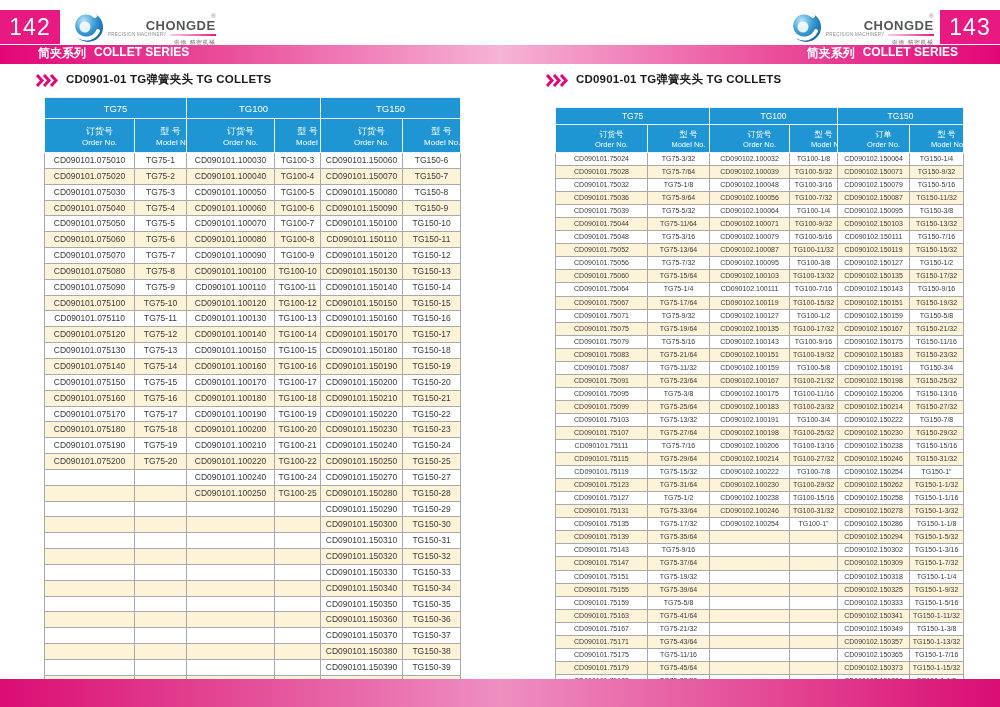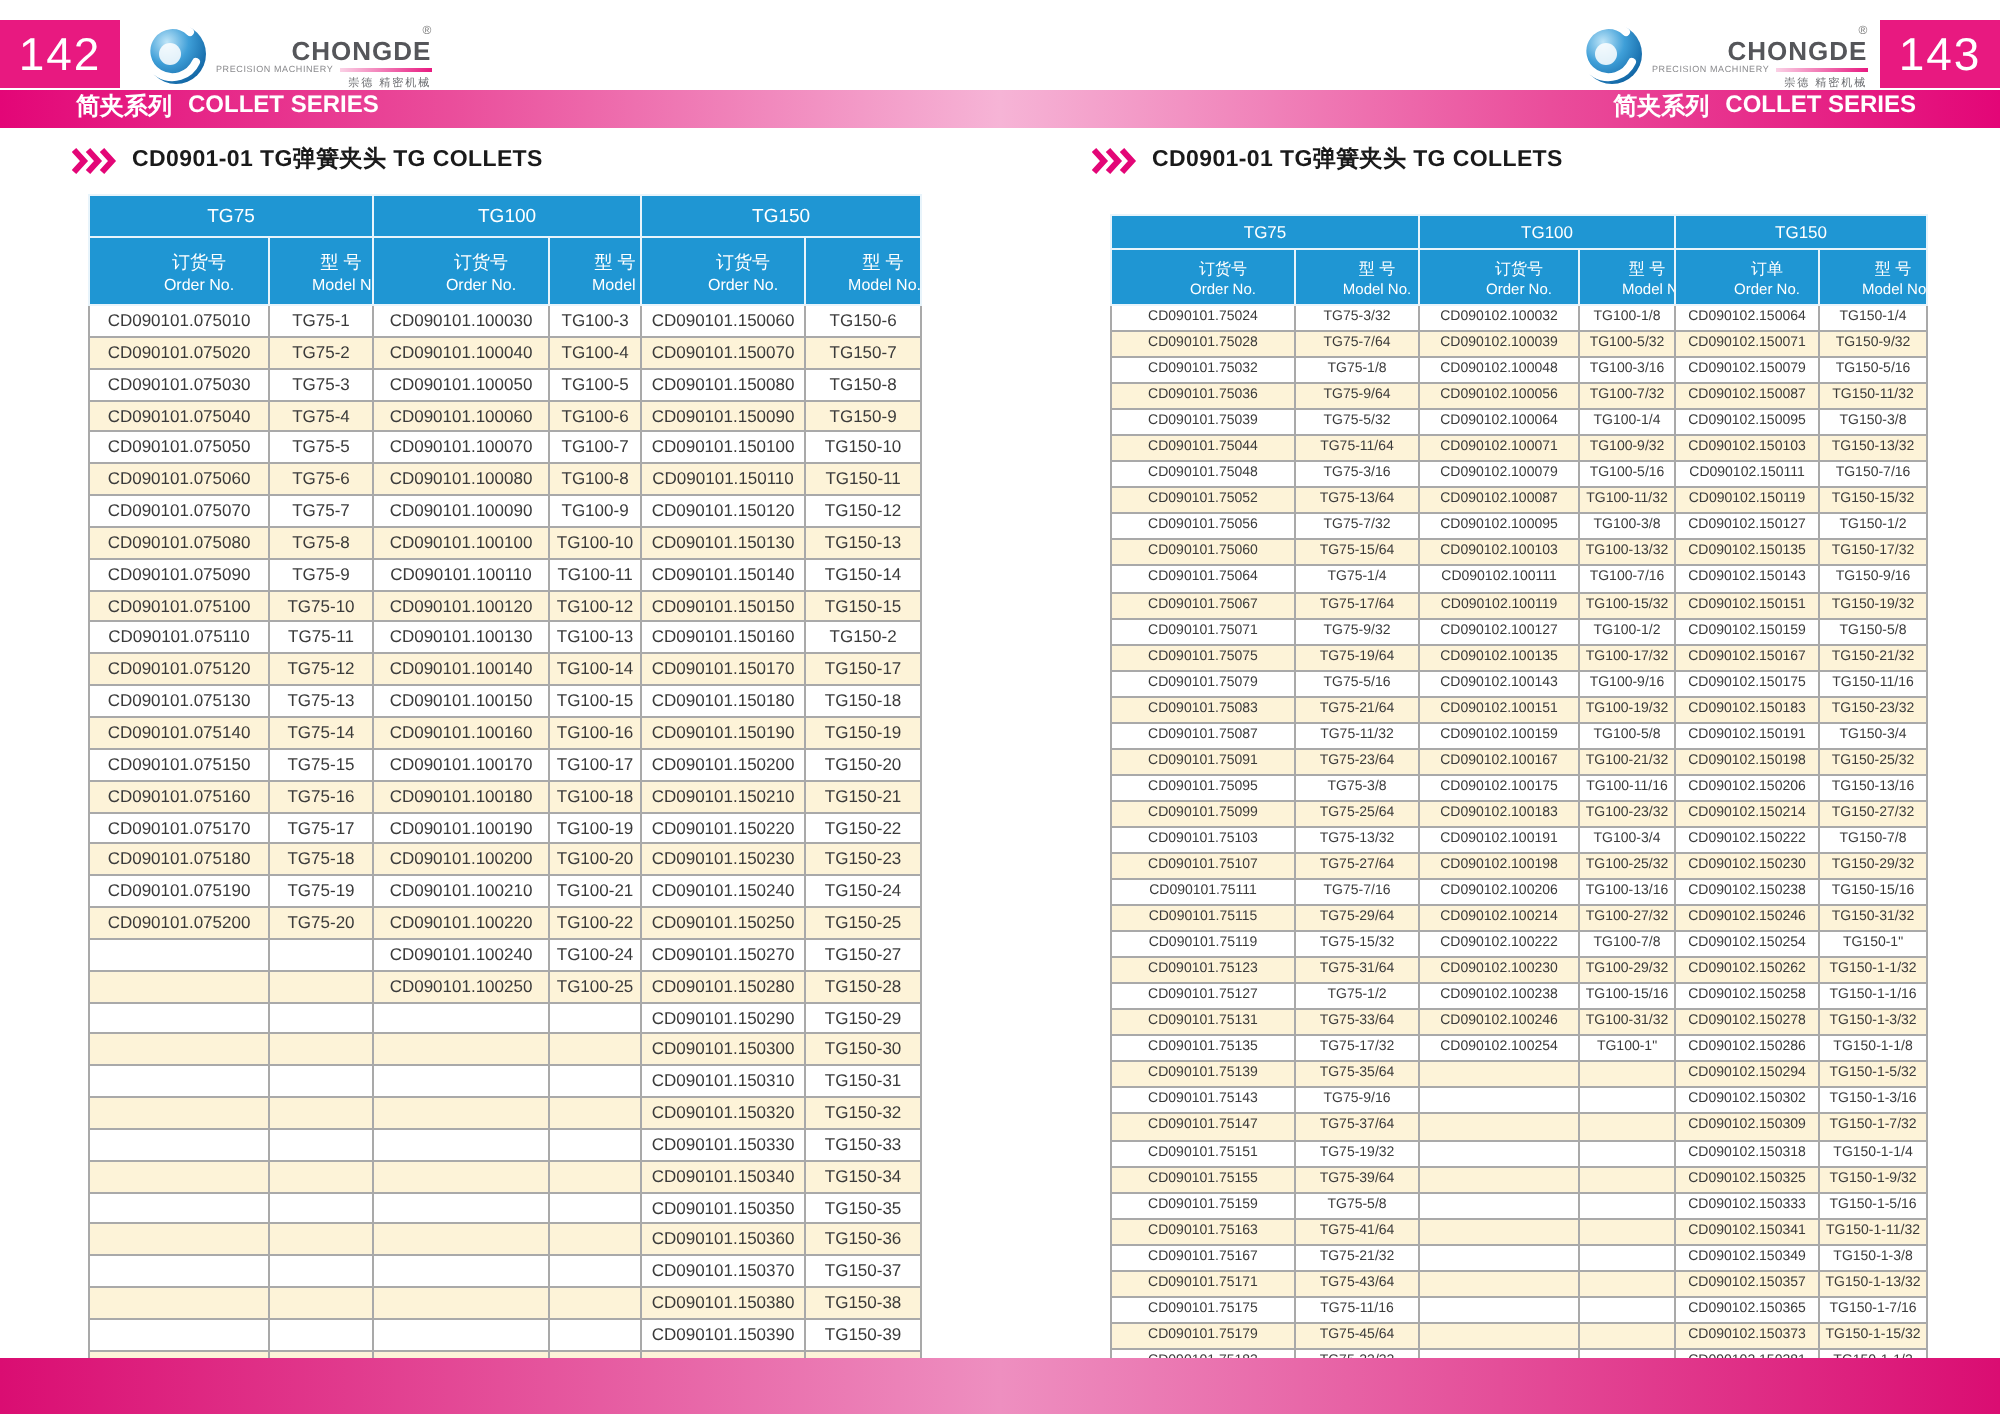--- a/index.html
+++ b/index.html
@@ -239,21 +239,21 @@
           <td>TG100-12</td>
           <td>CD090101.150150</td>
           <td>TG150-15</td>
         </tr>
         <tr>
           <td>CD090101.075110</td>
           <td>TG75-11</td>
           <td>CD090101.100130</td>
           <td>TG100-13</td>
           <td>CD090101.150160</td>
-          <td>TG150-2</td>
+          <td>TG150-16</td>
         </tr>
         <tr>
           <td>CD090101.075120</td>
           <td>TG75-12</td>
           <td>CD090101.100140</td>
           <td>TG100-14</td>
           <td>CD090101.150170</td>
           <td>TG150-17</td>
         </tr>
         <tr>

